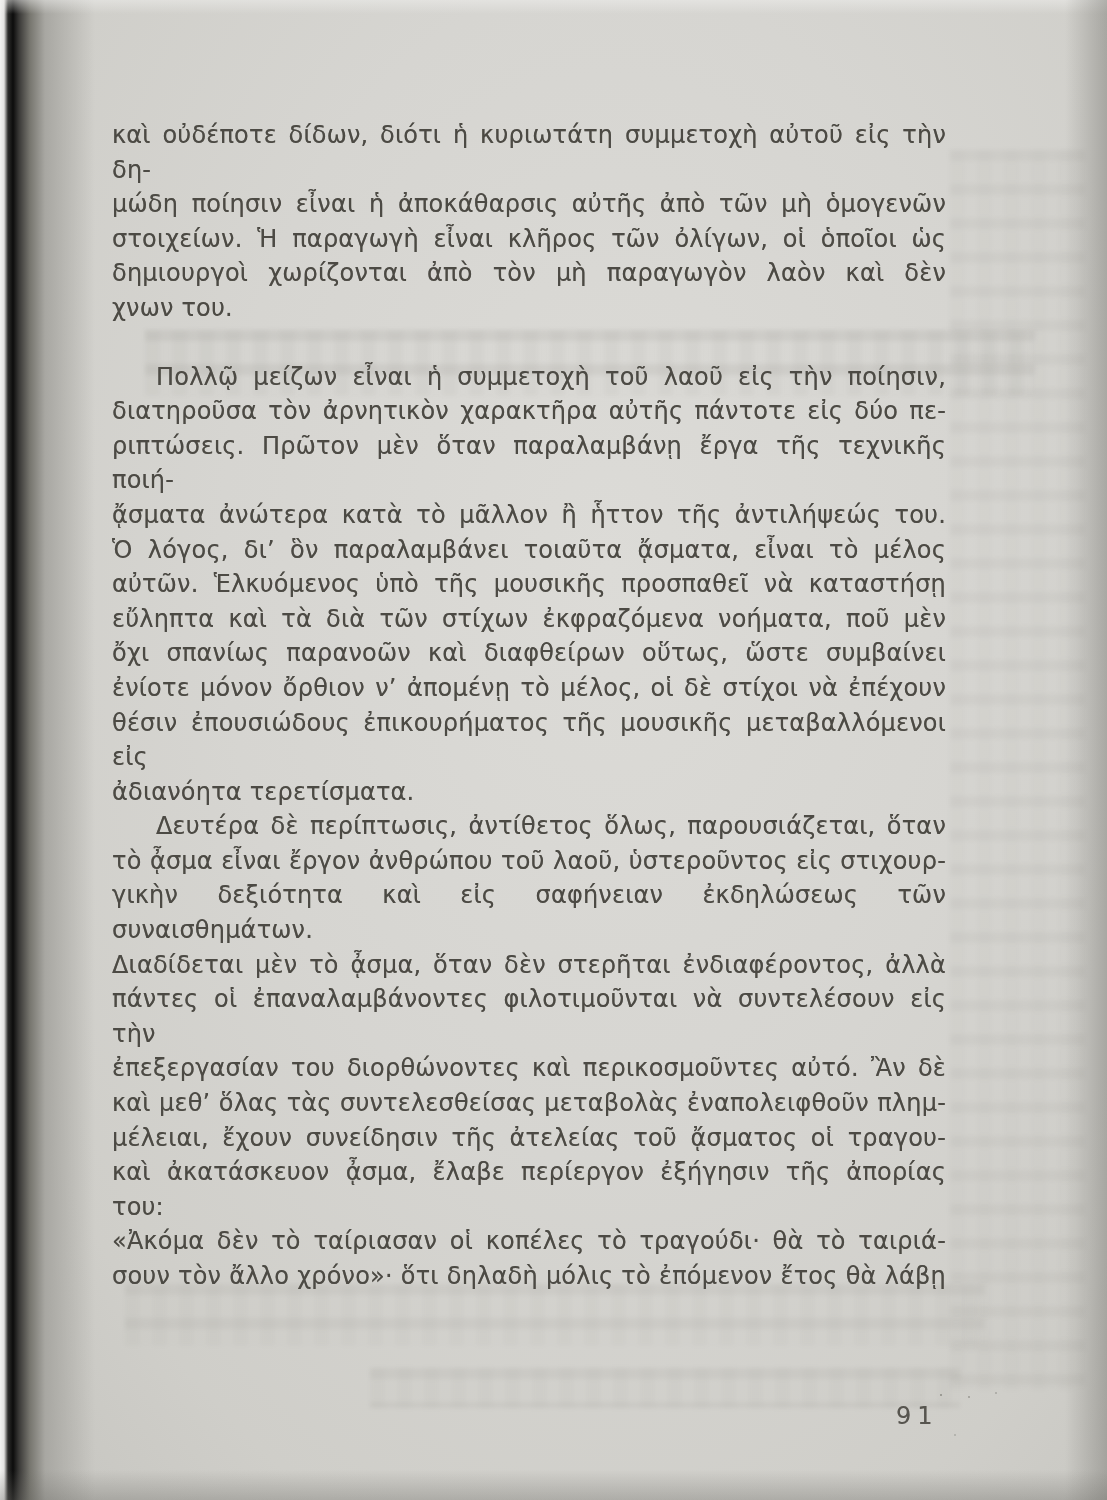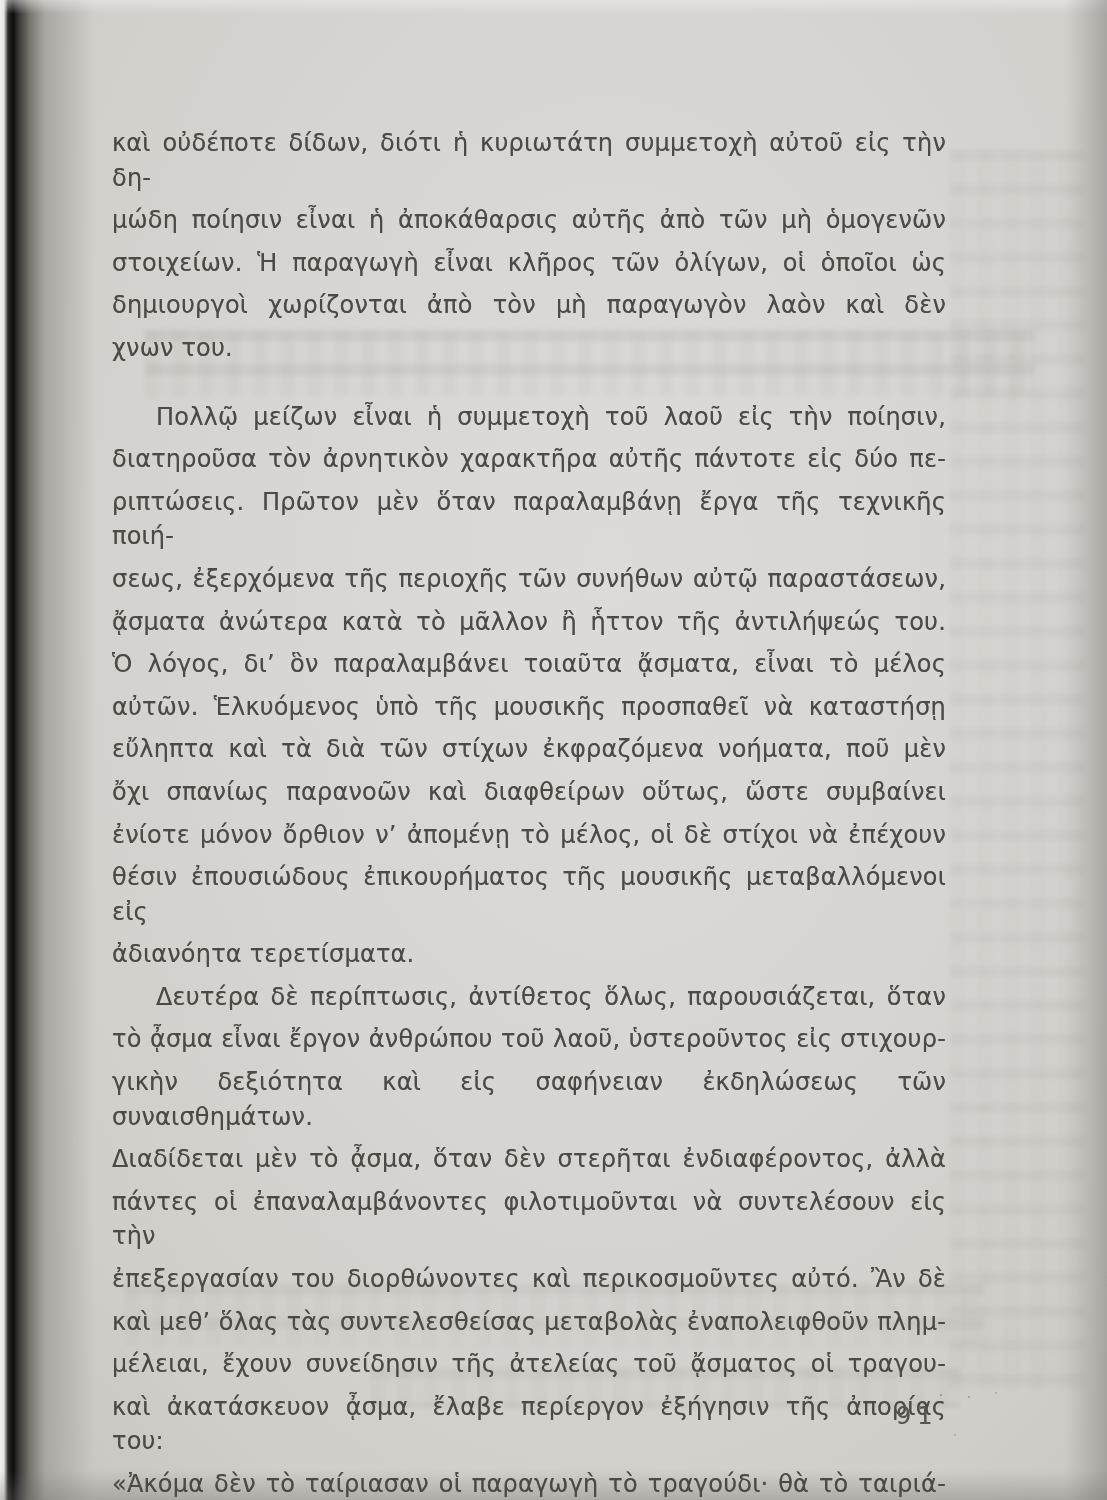--- a/index.html
+++ b/index.html
@@ -65,21 +65,20 @@
     line-height: 34.6px;
     letter-spacing: 0.2px;
     text-shadow: 0 0 0.6px rgba(76, 74, 68, 0.55);
   }
   .para { margin: 0; }
   .para.space-before { margin-top: 34px; }
   .line {
     text-align: justify;
     text-align-last: justify;
     white-space: normal;
-    margin-top: 8px;
   }
   .line.last { text-align-last: left; }
   .para.indent .line.first { text-indent: 44px; }
 
   .page-number {
     position: absolute;
     left: 896px;
     top: 1402px;
     font-size: 24px;
     letter-spacing: 6px;
@@ -116,40 +115,39 @@
         <div class="line first">καὶ οὐδέποτε δίδων, διότι ἡ κυριωτάτη συμμετοχὴ αὐτοῦ εἰς τὴν δη-</div>
         <div class="line">μώδη ποίησιν εἶναι ἡ ἀποκάθαρσις αὐτῆς ἀπὸ τῶν μὴ ὁμογενῶν</div>
         <div class="line">στοιχείων. Ἡ παραγωγὴ εἶναι κλῆρος τῶν ὀλίγων, οἱ ὁποῖοι ὡς</div>
         <div class="line">δημιουργοὶ χωρίζονται ἀπὸ τὸν μὴ παραγωγὸν λαὸν καὶ δὲν</div>
         <div class="line last">χνων του.</div>
       </div>
       <div class="para indent space-before">
         <div class="line first">Πολλῷ μείζων εἶναι ἡ συμμετοχὴ τοῦ λαοῦ εἰς τὴν ποίησιν,</div>
         <div class="line">διατηροῦσα τὸν ἀρνητικὸν χαρακτῆρα αὐτῆς πάντοτε εἰς δύο πε-</div>
         <div class="line">ριπτώσεις. Πρῶτον μὲν ὅταν παραλαμβάνῃ ἔργα τῆς τεχνικῆς ποιή-</div>
-        <div class="line">σεως, ἐξερχόμενα τῆς περιοχῆς τῶν συνήθων αὐτῷ παραστάσεων,</div>
         <div class="line">ᾄσματα ἀνώτερα κατὰ τὸ μᾶλλον ἢ ἧττον τῆς ἀντιλήψεώς του.</div>
         <div class="line">Ὁ λόγος, δι’ ὃν παραλαμβάνει τοιαῦτα ᾄσματα, εἶναι τὸ μέλος</div>
         <div class="line">αὐτῶν. Ἑλκυόμενος ὑπὸ τῆς μουσικῆς προσπαθεῖ νὰ καταστήσῃ</div>
         <div class="line">εὔληπτα καὶ τὰ διὰ τῶν στίχων ἐκφραζόμενα νοήματα, ποῦ μὲν</div>
         <div class="line">ὄχι σπανίως παρανοῶν καὶ διαφθείρων οὕτως, ὥστε συμβαίνει</div>
         <div class="line">ἐνίοτε μόνον ὄρθιον ν’ ἀπομένῃ τὸ μέλος, οἱ δὲ στίχοι νὰ ἐπέχουν</div>
         <div class="line">θέσιν ἐπουσιώδους ἐπικουρήματος τῆς μουσικῆς μεταβαλλόμενοι εἰς</div>
         <div class="line last">ἀδιανόητα τερετίσματα.</div>
       </div>
       <div class="para indent">
         <div class="line first">Δευτέρα δὲ περίπτωσις, ἀντίθετος ὅλως, παρουσιάζεται, ὅταν</div>
         <div class="line">τὸ ᾆσμα εἶναι ἔργον ἀνθρώπου τοῦ λαοῦ, ὑστεροῦντος εἰς στιχουρ-</div>
         <div class="line">γικὴν δεξιότητα καὶ εἰς σαφήνειαν ἐκδηλώσεως τῶν συναισθημάτων.</div>
         <div class="line">Διαδίδεται μὲν τὸ ᾆσμα, ὅταν δὲν στερῆται ἐνδιαφέροντος, ἀλλὰ</div>
         <div class="line">πάντες οἱ ἐπαναλαμβάνοντες φιλοτιμοῦνται νὰ συντελέσουν εἰς τὴν</div>
         <div class="line">ἐπεξεργασίαν του διορθώνοντες καὶ περικοσμοῦντες αὐτό. Ἂν δὲ</div>
         <div class="line">καὶ μεθ’ ὅλας τὰς συντελεσθείσας μεταβολὰς ἐναπολειφθοῦν πλημ-</div>
         <div class="line">μέλειαι, ἔχουν συνείδησιν τῆς ἀτελείας τοῦ ᾄσματος οἱ τραγου-</div>
         <div class="line">καὶ ἀκατάσκευον ᾆσμα, ἔλαβε περίεργον ἐξήγησιν τῆς ἀπορίας του:</div>
-        <div class="line">«Ἀκόμα δὲν τὸ ταίριασαν οἱ παραγωγὴ τὸ τραγούδι· θὰ τὸ ταιριά-</div>
+        <div class="line">«Ἀκόμα δὲν τὸ ταίριασαν οἱ κοπέλες τὸ τραγούδι· θὰ τὸ ταιριά-</div>
         <div class="line">σουν τὸν ἄλλο χρόνο»· ὅτι δηλαδὴ μόλις τὸ ἐπόμενον ἔτος θὰ λάβῃ</div>
       </div>
     </main>
 
   <div class="speckles"></div>
   <div class="page-number">91</div>
 </div>
 
 </body></html>

